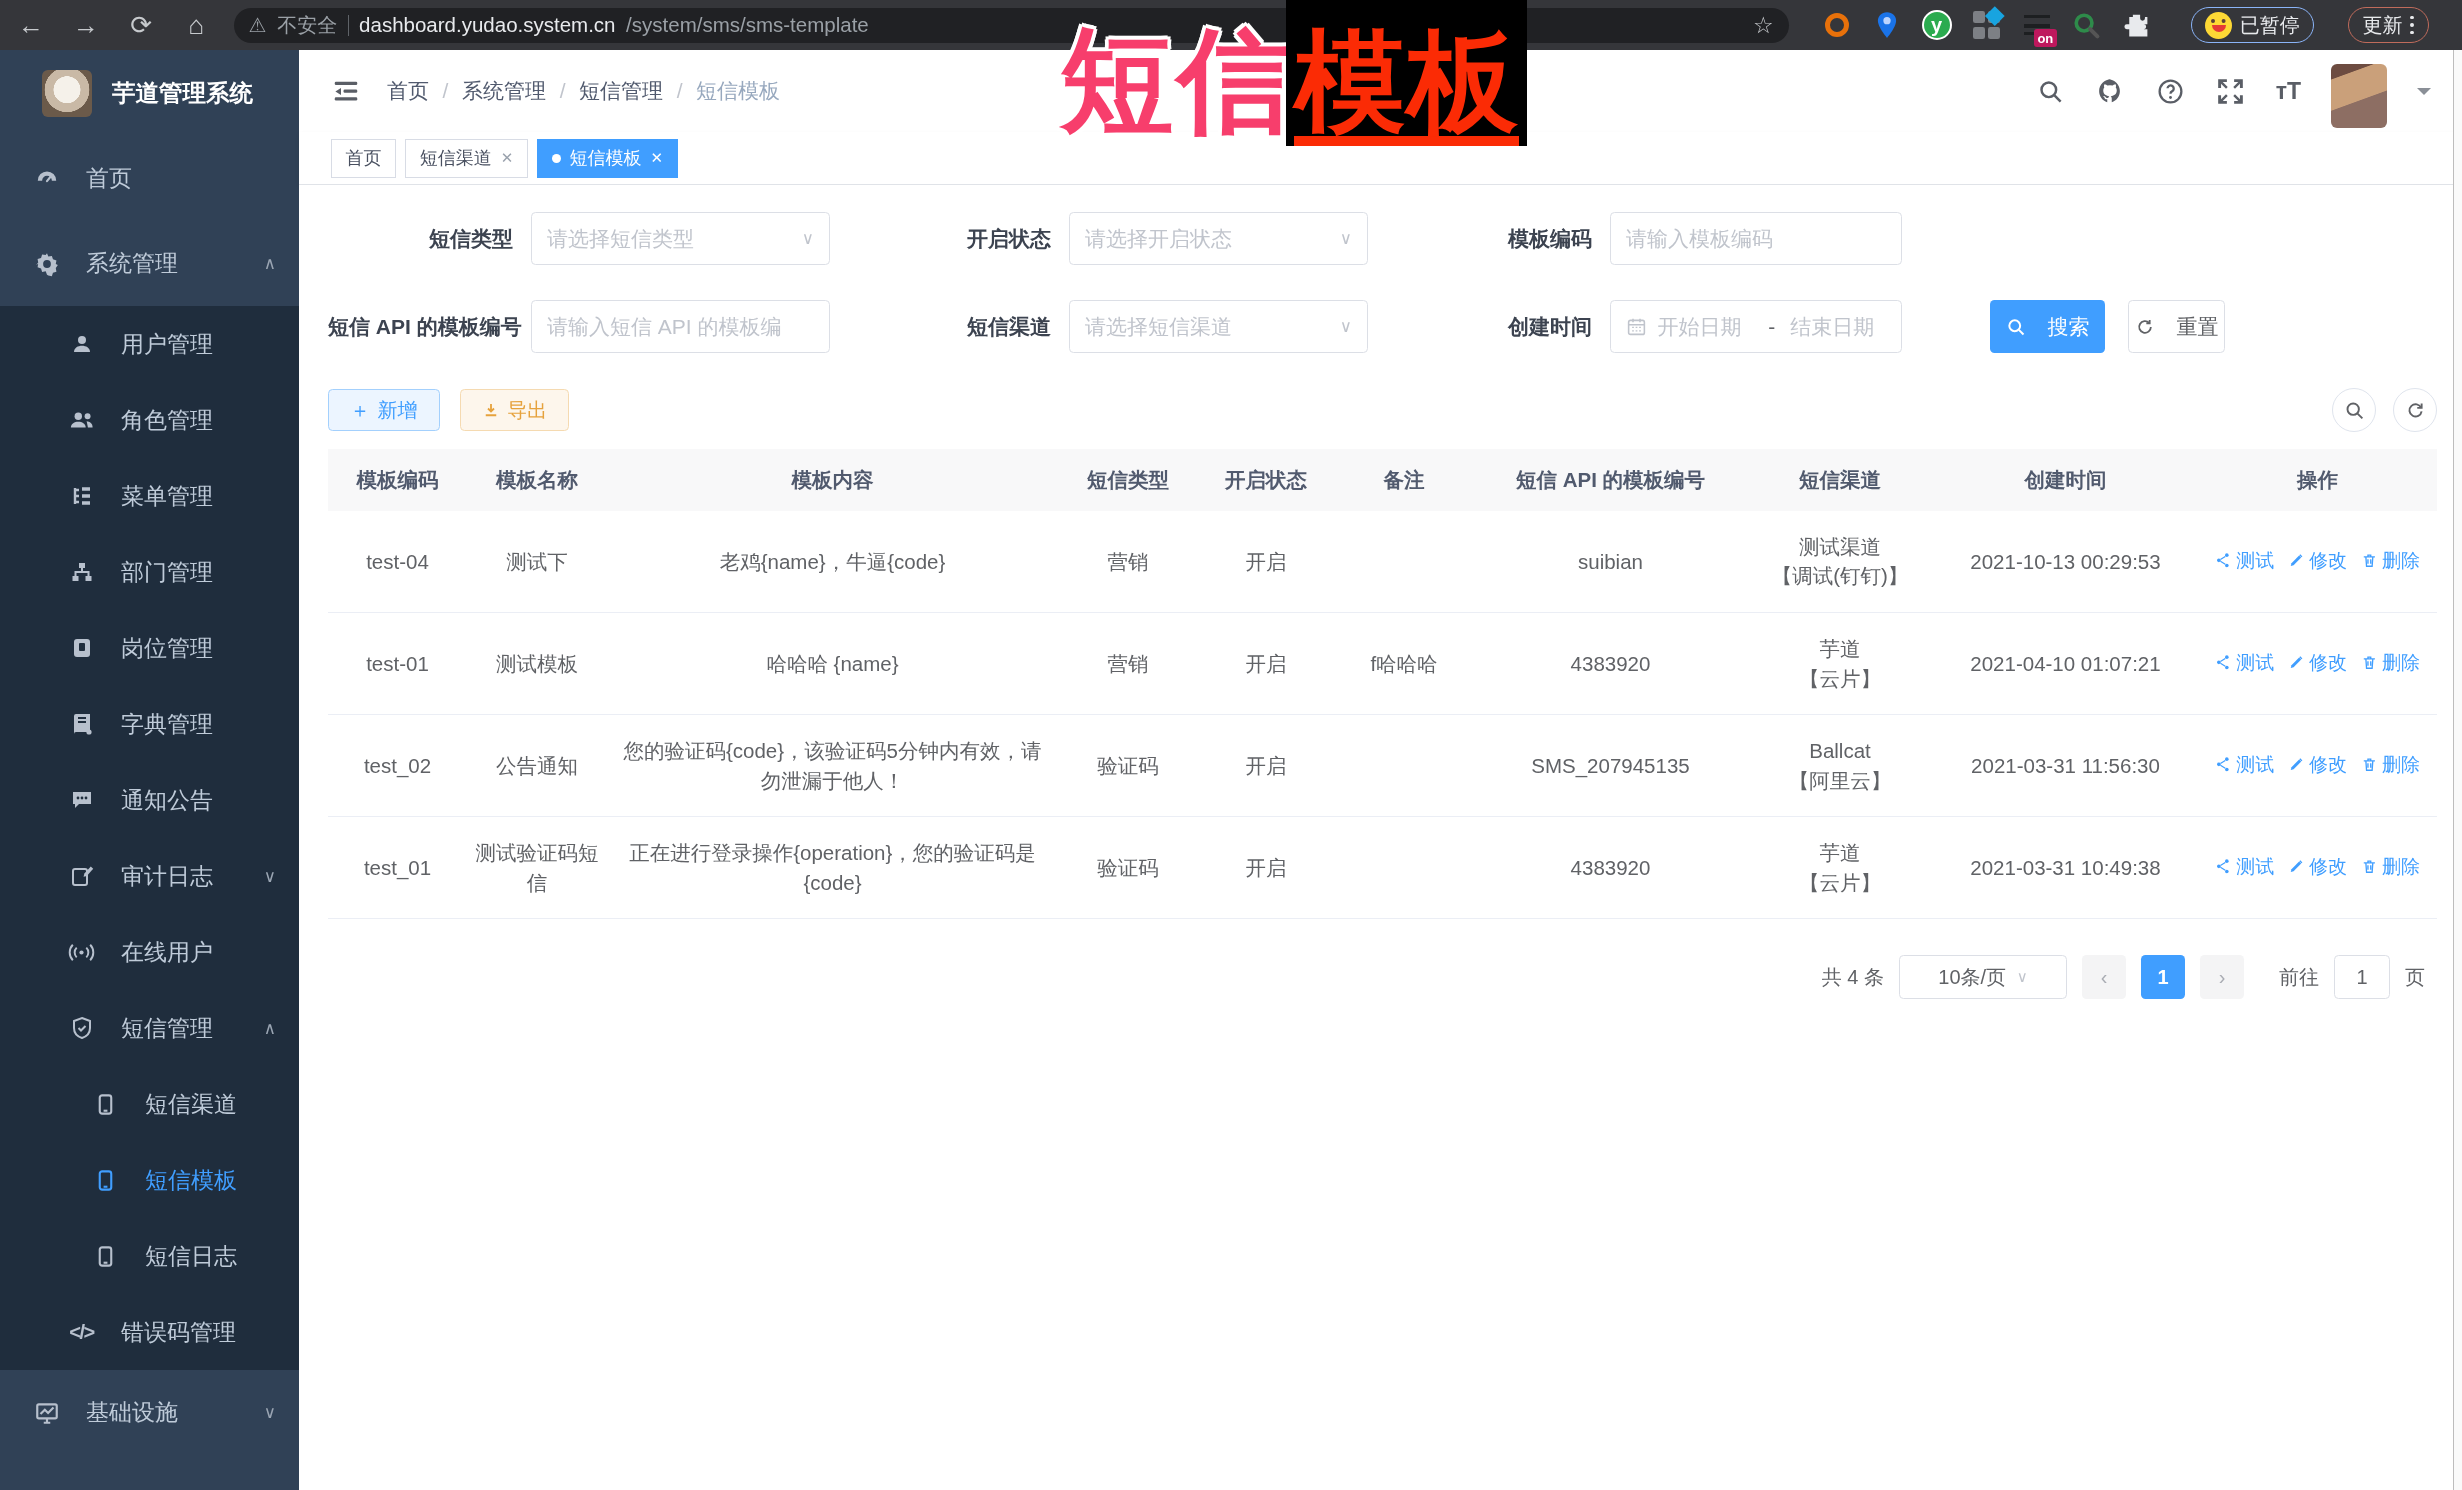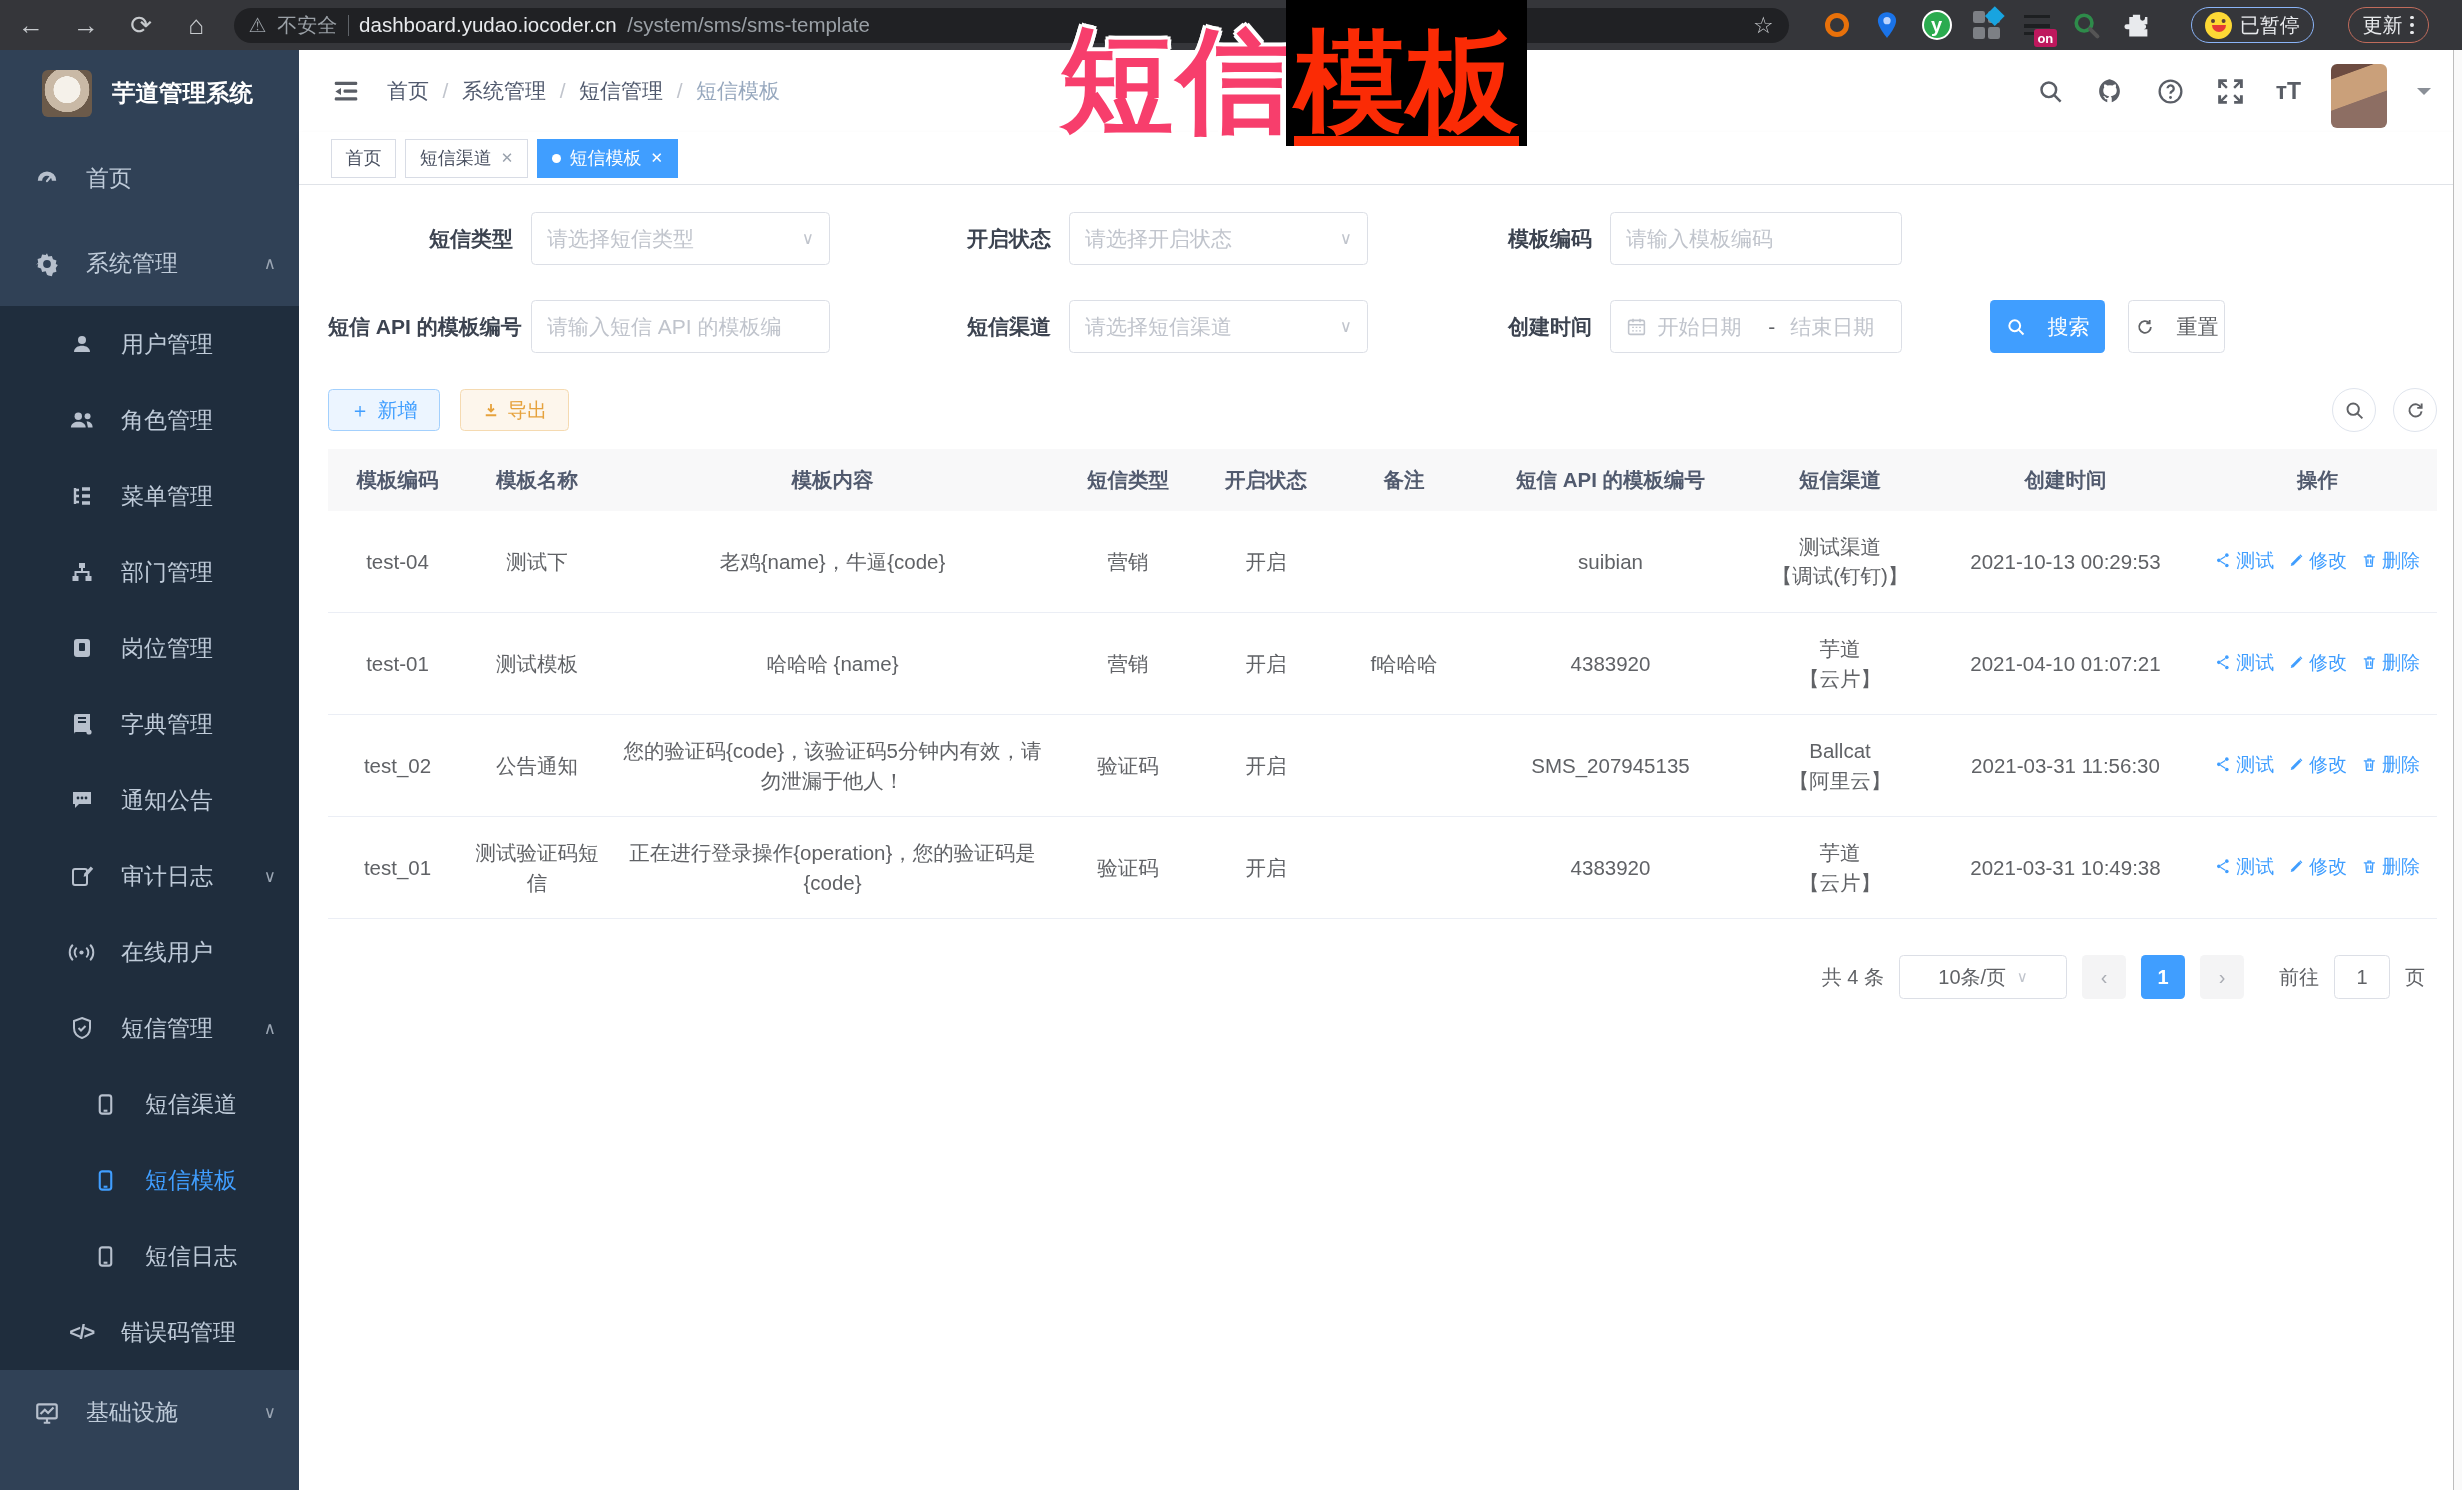--- a/index.html
+++ b/index.html
@@ -132,21 +132,21 @@
 
 <div class="browser-bar">
   <span class="nav-ic">←</span>
   <span class="nav-ic">→</span>
   <span class="nav-ic">⟳</span>
   <span class="nav-ic">⌂</span>
   <div class="url-pill">
     <span class="warn">⚠</span>
     <span class="sec-label">不安全</span>
     <span class="url-sep"></span>
-    <span class="url-domain">dashboard.yudao.iocoder.cn</span>
+    <span class="url-domain">dashboard.yudao.system.cn</span>
       <span class="url-path">/system/sms/sms-template</span>
     <span class="star">☆</span>
   </div>
   <div class="ext-row">
     <span class="ext">
         <span class="ext-ring"></span>
       </span>
     <span class="ext">
       <svg width="26" height="30" viewBox="0 0 24 28">
           <path d="M12 2c5 0 8.5 3.4 8.5 8 0 6-8.5 16-8.5 16S3.5 16 3.5 10c0-4.6 3.5-8 8.5-8z" fill="#1a73e8"></path>

